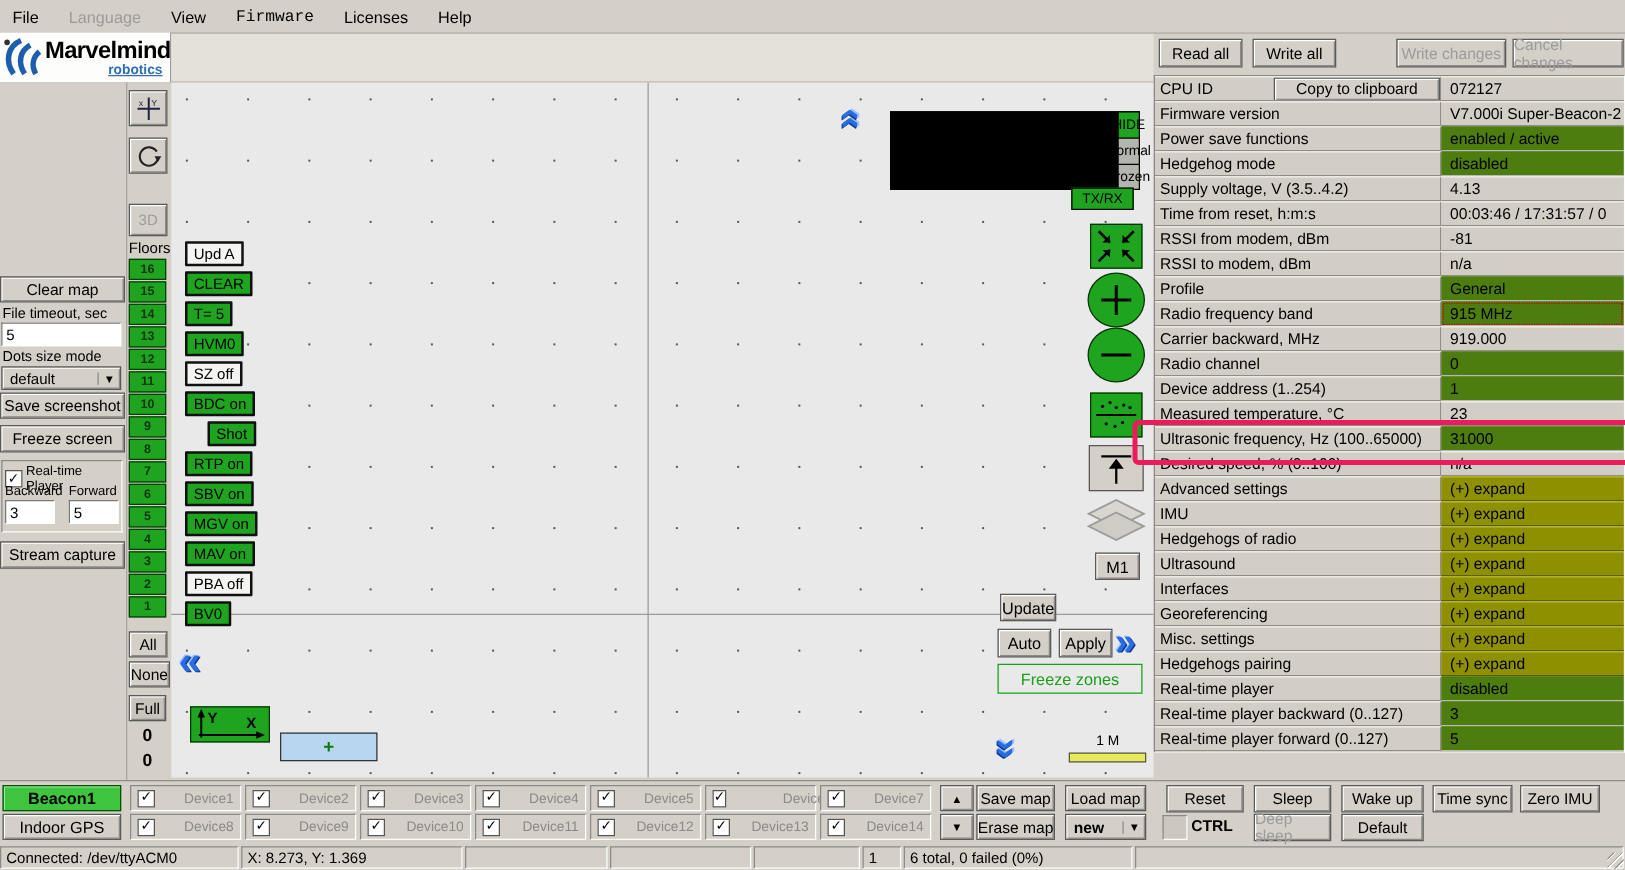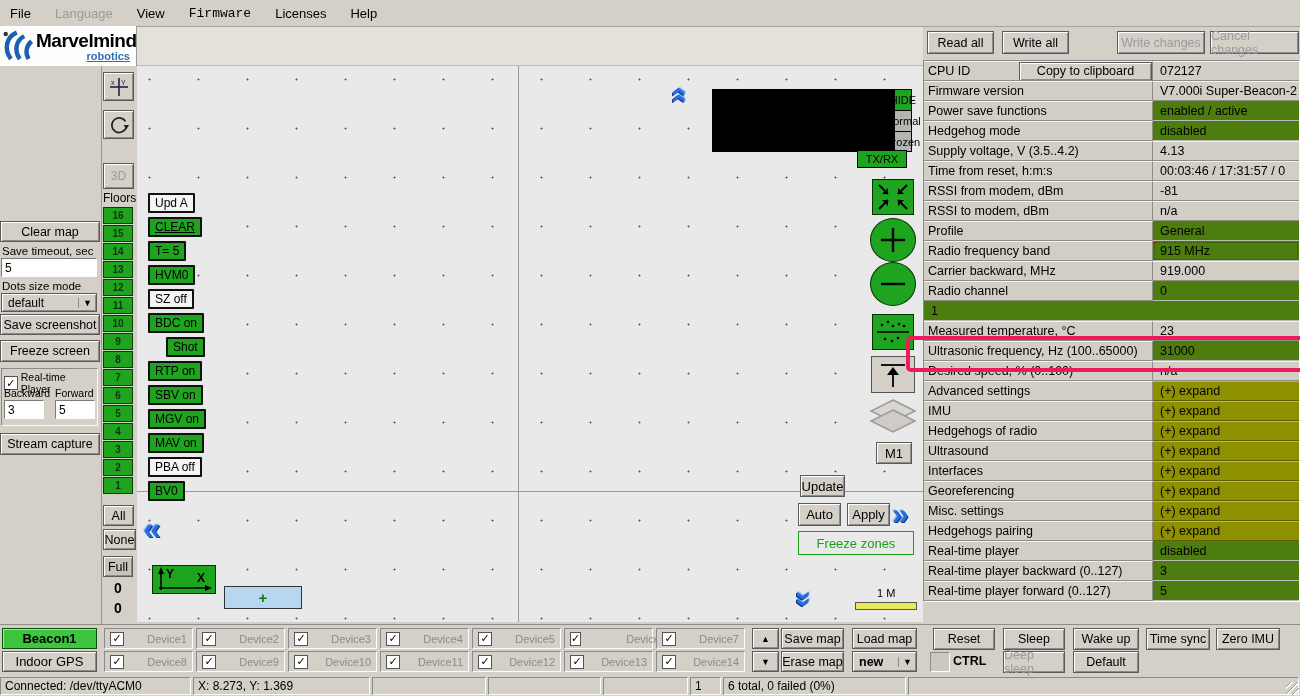--- a/index.html
+++ b/index.html
@@ -107,21 +107,21 @@
       <path d="M12 42 C2 28 6 12 20 6" stroke="#1d5fae" stroke-width="6" fill="none"></path>
       <path d="M24 42 C16 30 19 17 30 11" stroke="#1d5fae" stroke-width="6" fill="none"></path>
       <path d="M36 42 C31 33 33 24 40 18" stroke="#1d5fae" stroke-width="6" fill="none"></path>
     </svg>
     <div id="logo-brand">Marvelmind</div>
     <div id="logo-sub">robotics</div>
   </div>
 
   <div id="sidebar">
     <div class="btn abs" style="left:0;top:155px;width:100px;height:21px">Clear map</div>
-    <div class="side-label abs" style="left:0;top:179px">Save timeout, sec</div>
+    <div class="side-label abs" style="left:0;top:179px">File timeout, sec</div>
     <input class="sunken abs" style="left: 1px; top: 192px; width: 96px; height: 19px; font-size: 12px; padding-left: 3px; font-family: inherit;" value="5">
     <div class="side-label abs" style="left:0;top:214px">Dots size mode</div>
     <div class="btn abs" style="left:1px;top:227px;width:96px;height:19px;justify-content:flex-start;padding-left:6px">
       <span style="font-size:12px">default</span>
       <span style="margin-left:auto;border-left:1px solid #8a8a8a;padding:0 4px;font-size:9px">▼</span>
     </div>
     <div class="btn abs" style="left:0;top:248px;width:100px;height:21px">Save screenshot</div>
     <div class="btn abs" style="left:0;top:274px;width:100px;height:22px">Freeze screen</div>
     <div class="abs" style="left:1px;top:302px;width:97px;height:58px;border:1px solid;border-color:#8a8a8a #fdfdfd #fdfdfd #8a8a8a">
       <div class="abs" style="left:2px;top:2px;display:flex;align-items:center;gap:3px">
@@ -179,21 +179,21 @@
   </div>
 
   <div id="map-topband"></div>
 
   <div id="map">
     <div id="map-vline"></div>
     <div id="map-hline"></div>
 
     <div id="map-actions">
         <div class="act-btn light" style="top: 127px;">Upd A</div>
-        <div class="act-btn green" style="top: 151px; text-decoration: underline;">CLEAR</div>
+        <div class="act-btn green" style="top: 151px;">CLEAR</div>
         <div class="act-btn green" style="top: 175px;">T= 5</div>
         <div class="act-btn green" style="top: 199px;">HVM0</div>
         <div class="act-btn light" style="top: 223px;">SZ off</div>
         <div class="act-btn green" style="top: 247px;">BDC on</div>
         <div class="act-btn green" style="top: 271px; margin-left: 18px;">Shot</div>
         <div class="act-btn green" style="top: 295px;">RTP on</div>
         <div class="act-btn green" style="top: 319px;">SBV on</div>
         <div class="act-btn green" style="top: 343px;">MGV on</div>
         <div class="act-btn green" style="top: 367px;">MAV on</div>
         <div class="act-btn light" style="top: 391px;">PBA off</div>
@@ -370,20 +370,23 @@
           </div>
           <div class="pval gray">919.000</div>
         </div>
         <div class="prow">
           <div class="plabel">
             <span>Radio channel</span>
           </div>
           <div class="pval white">0</div>
         </div>
         <div class="prow">
+          <div class="plabel">
+            <span>Device address (1..254)</span>
+          </div>
           <div class="pval white">1</div>
         </div>
         <div class="prow">
           <div class="plabel">
             <span>Measured temperature, °C</span>
           </div>
           <div class="pval gray">23</div>
         </div>
         <div class="prow">
           <div class="plabel">

